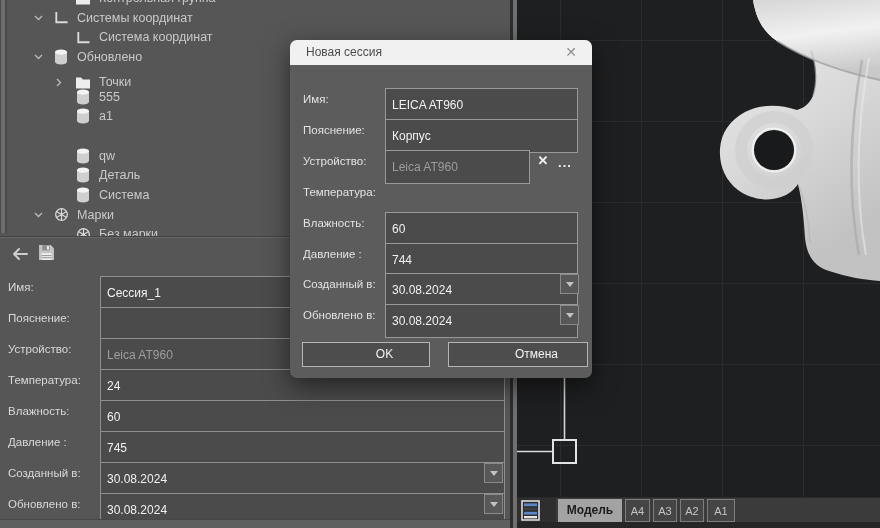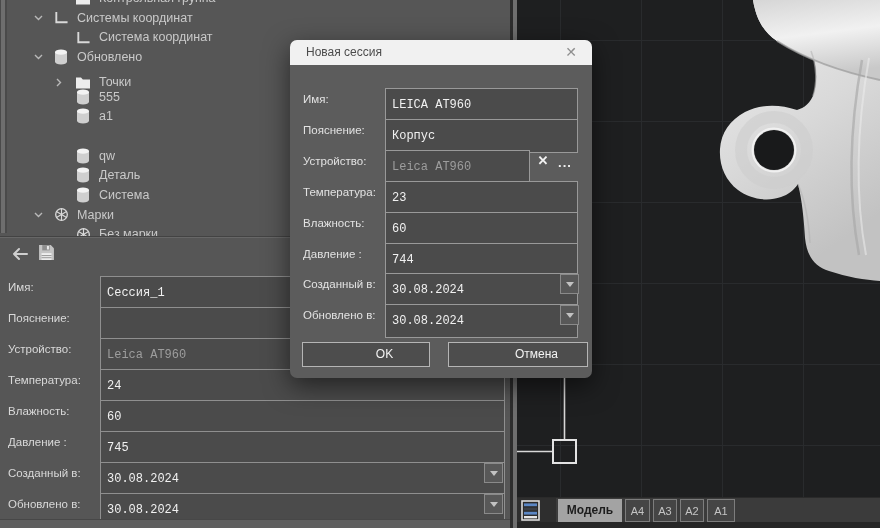--- a/index.html
+++ b/index.html
@@ -19,21 +19,21 @@
   .tlabel{color:#c9c9c9;font-size:12.5px;white-space:nowrap;}
   
   #form-section{position:absolute;left:0;top:236px;width:510px;height:292px;background:#565656;
                 border-top:1px solid #434343;box-shadow:inset 0 1px 0 #676767;}
   #form-toolbar{position:absolute;left:0;top:6px;width:100%;height:26px;}
   #back-btn{position:absolute;left:10px;top:4px;width:20px;height:16px;cursor:pointer;}
   #save-btn{position:absolute;left:38px;top:1px;width:18px;height:18px;cursor:pointer;}
   .prow{position:absolute;left:0;width:100%;height:22px;}
   .prow .plabel{position:absolute;left:8px;top:0;line-height:22px;font-size:11.5px;color:#d9d9d9;white-space:nowrap;}
   .prow input{position:absolute;top:0;height:34px;box-sizing:border-box;background:#4b4b4b;
-              border:1px solid #8f8f8f;color:#f1f1f1;font-family:Liberation Mono, monospace;
+              border:1px solid #8f8f8f;color:#f1f1f1;font-family:Liberation Sans, sans-serif;
               font-size:12px;padding:0 6px;outline:none;}
   .prow input.disabled-val{color:#9d9d9d;}
   #panel-form .prow .plabel{left:8px;}
   #panel-form .prow input{left:100px;width:405px;}
   #panel-form .dd-btn{left:484px;}
   .dd-btn{position:absolute;top:1px;width:19px;height:20px;background:#585858;
           border:1px solid #8a8a8a;box-sizing:border-box;cursor:pointer;}
   .dd-btn::after{content:'';position:absolute;left:50%;top:50%;margin:-2px 0 0 -4px;
           border-left:4px solid transparent;border-right:4px solid transparent;border-top:5px solid #c2c2c2;}
   #panel-footer{position:absolute;left:0;top:282px;width:100%;height:10px;background:#5f5f5f;border-top:1px solid #474747;}
@@ -363,21 +363,20 @@
           <input type="text" value="Корпус" style="">
         </div>
         <div class="prow device" style="top: 109.8px;">
           <span class="plabel">Устройство:</span>
           <input type="text" class="disabled-val" readonly="" value="Leica AT960" style="">
           <span class="mini-btn x-btn">✕</span>
           <span class="mini-btn more-btn">...</span>
         </div>
         <div class="prow" style="top: 140.7px;">
           <span class="plabel">Температура:</span>
-          <input type="text" value="23" style="">
         </div>
         <div class="prow" style="top: 171.6px;">
           <span class="plabel">Влажность:</span>
           <input type="text" value="60" style="">
         </div>
         <div class="prow" style="top: 202.5px;">
           <span class="plabel">Давление :</span>
           <input type="text" value="744" style="">
         </div>
         <div class="prow" style="top: 233.4px;">

